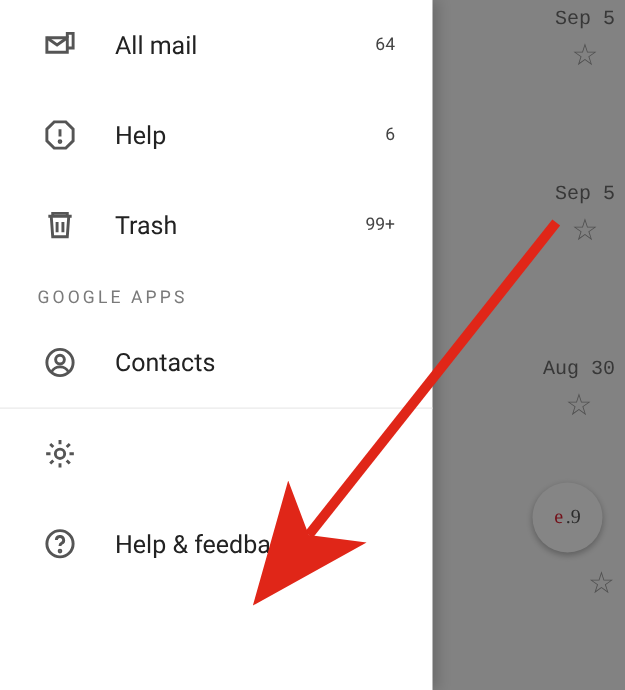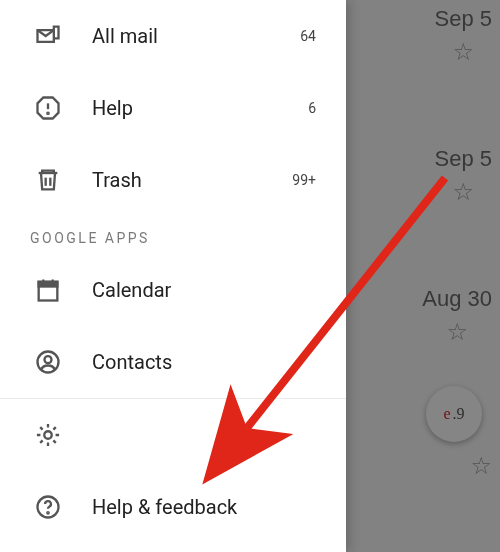--- a/index.html
+++ b/index.html
@@ -2,21 +2,21 @@
 <html><head>
 <meta charset="utf-8">
 <style>
   * { box-sizing: border-box; margin: 0; padding: 0; }
   html, body { width: 500px; height: 552px; overflow: hidden; font-family: -apple-system, BlinkMacSystemFont, "Segoe UI", Roboto, Arial, sans-serif; }
   .stage { position: relative; width: 500px; height: 552px; background: #fff; }
 
   
   .bg { position: absolute; inset: 0; background: #fafafa; }
   .bg-row { position:absolute; right: 8px; display:flex; flex-direction:column; align-items:center; gap:6px; }
-  .bg-row .date { font-family: Liberation Sans, sans-serif; font-size: 22px; color:#6b6b6b; }
+  .bg-row .date { font-family: Liberation Mono, monospace; font-size: 16px; color:#6b6b6b; }
   .bg-row .star { font-size: 24px; color:#9b9b9b; }
   .bg .bubble { position:absolute; right:18px; bottom:110px; width:56px; height:56px; border-radius:50%; background:#fff; box-shadow:0 2px 6px rgba(0,0,0,.3); display:flex; align-items:center; justify-content:center; font-family: "Comic Sans MS", cursive; color:#555; }
   .bg .bubble .pre { color:#d23; margin-right:2px; }
   .scrim { position:absolute; inset:0; background: rgba(0,0,0,0.48); }
 
   
   .drawer { position:absolute; top:0; left:0; bottom:0; width:346px; background:#fff; box-shadow: 4px 0 10px rgba(0,0,0,0.18); display:flex; flex-direction:column; }
   .item { display:flex; align-items:center; height:72px; padding: 0 26px 0 30px; cursor:pointer; }
   .item .icon { width:36px; display:flex; align-items:center; justify-content:center; color:#555; }
   .item .label { margin-left: 26px; font-size:20px; color:#222; flex:1; }
@@ -90,31 +90,20 @@
             <line x1="10" y1="10" x2="10" y2="17"></line>
             <line x1="14" y1="10" x2="14" y2="17"></line>
         </svg>
       </span>
       <span class="label">Trash</span>
       <span class="count">99+</span>
     </div>
 
     <div class="section">GOOGLE APPS</div>
 
-    <div class="item">
-      <span class="icon">
-        <svg width="28" height="28" viewBox="0 0 24 24" fill="none" stroke="#555" stroke-width="2">
-          <rect x="4" y="5" width="16" height="16"></rect>
-            <rect x="4" y="5" width="16" height="4" fill="#555"></rect>
-            <line x1="8" y1="3" x2="8" y2="6"></line>
-            <line x1="16" y1="3" x2="16" y2="6"></line>
-        </svg>
-      </span>
-      <span class="label">Calendar</span>
-    </div>
 
     <div class="item">
       <span class="icon">
         <svg width="28" height="28" viewBox="0 0 24 24" fill="none" stroke="#555" stroke-width="2">
           <circle cx="12" cy="12" r="9"></circle>
             <circle cx="12" cy="10" r="3"></circle>
             <path d="M6 19c1-3 4-4 6-4s5 1 6 4"></path>
         </svg>
       </span>
       <span class="label">Contacts</span>

